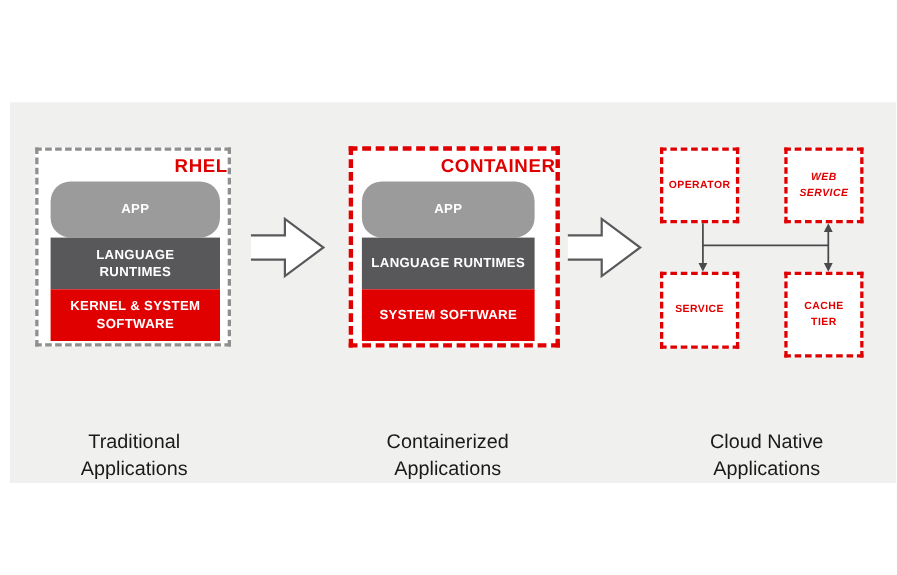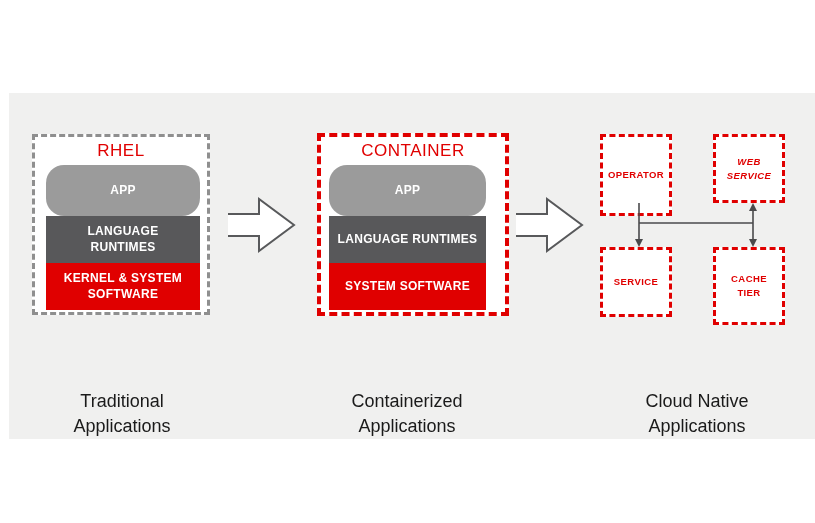--- a/index.html
+++ b/index.html
@@ -41,23 +41,23 @@
     top: 133px;
     width: 192px;
     height: 183px;
     border: 4px dashed var(--red, #e00000);
   }
   .host-title {
     position: absolute;
     left: 0;
     right: 0;
     top: 4px;
-    text-align: center;
+    text-align: right;
     font-size: 17px;
-    font-weight: normal;
+    font-weight: bold;
     letter-spacing: 0.5px;
     color: var(--red, #e00000);
   }
   .stack {
     position: absolute;
   }
   .host-rhel .stack { left: 11px; top: 28px; width: 154px; }
   .host-container .stack { left: 8px; top: 28px; width: 157px; }
   .layer {
     display: flex;
@@ -100,21 +100,21 @@
     align-items: center;
     justify-content: center;
     text-align: center;
     color: var(--red, #e00000);
     font-size: 9.5px;
     font-weight: bold;
     letter-spacing: 0.4px;
     line-height: 1.45;
     white-space: pre-line;
   }
-  .node-operator    { left: 600px; top: 134px; height: 82px; }
+  .node-operator    { left: 600px; top: 134px; height: 69px; }
   .node-web-service { left: 713px; top: 134px; height: 69px; font-style: italic; }
   .node-database    { left: 600px; top: 247px; height: 70px; }
   .node-cache-tier  { left: 713px; top: 247px; height: 78px; }
   .connector {
     position: absolute;
     left: 560px;
     top: 130px;
     width: 240px;
     height: 195px;
     pointer-events: none;

